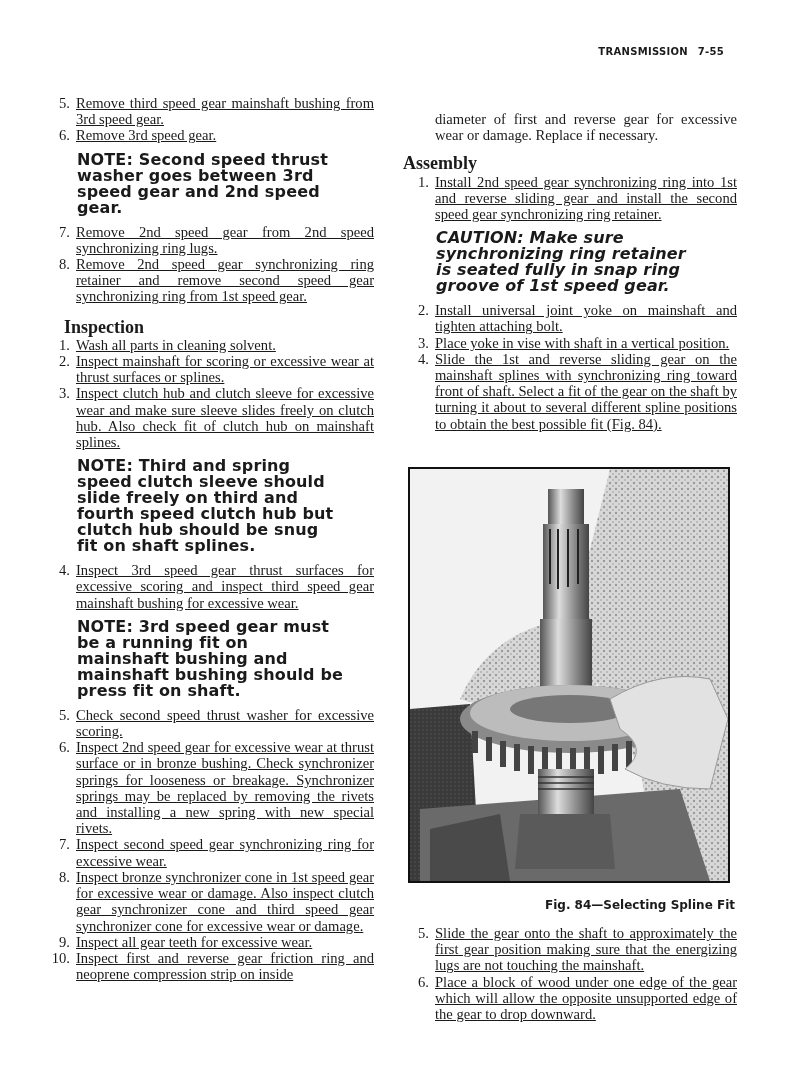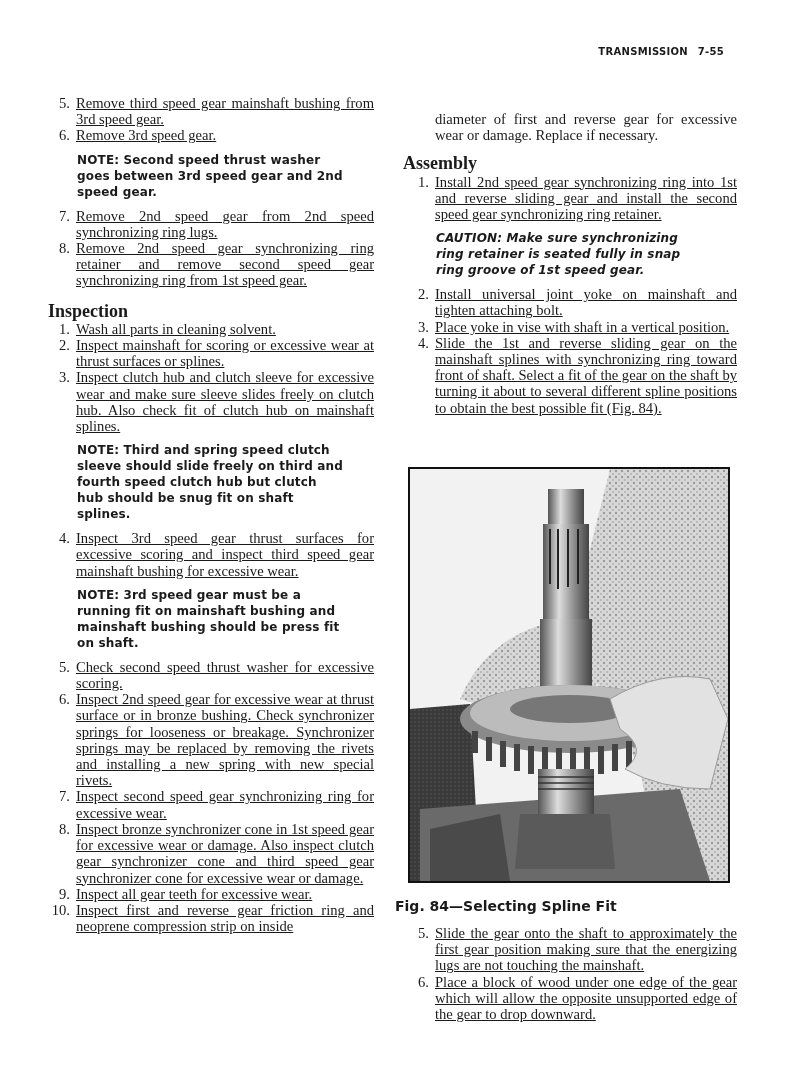--- a/index.html
+++ b/index.html
@@ -11,31 +11,31 @@
   }
   .col { position: absolute; font-family: "Liberation Serif", "DejaVu Serif", serif; font-size: 14.6px; line-height: 16.2px; }
   .col-left { left: 48px; top: 95px; width: 326px; }
   .col-right { left: 407px; top: 111px; width: 330px; }
   .item { display: flex; margin: 0; text-align: justify; }
   .num { width: 28px; flex: none; text-align: right; padding-right: 6px; box-sizing: border-box; }
   .txt { flex: 1; text-align: justify; text-decoration: underline; }
   .cont { padding-left: 28px; text-align: justify; }
   .note {
     font-family: "DejaVu Sans", "Liberation Sans", sans-serif; font-weight: bold;
-    font-size: 12px; line-height: 16px; margin: 8px 0 8px 29px; width: 267px; letter-spacing: 0.15px;
+    font-size: 16px; line-height: 16px; margin: 8px 0 8px 29px; width: 267px; letter-spacing: 0.15px;
   }
   .caution { font-style: italic; }
   .heading { font-family: "Liberation Serif", "DejaVu Serif", serif; font-weight: bold; font-size: 18px; margin: 12px 0 2px 0; }
   .figure {
     position: absolute; left: 408px; top: 467px; width: 322px; height: 416px;
     border: 2px solid #111; box-sizing: border-box; background: #f4f4f4; overflow: hidden;
   }
   .caption {
-    position: absolute; left: 395px; top: 898px; width: 340px; text-align: left;
-    font-family: "DejaVu Sans", "Liberation Sans", sans-serif; font-weight: bold; font-size: 14px;
+    position: absolute; left: 395px; top: 898px; width: 340px; text-align: right;
+    font-family: "DejaVu Sans", "Liberation Sans", sans-serif; font-weight: bold; font-size: 12px;
   }
   .col-right2 { left: 407px; top: 925px; width: 330px; }
 </style>
 </head>
 <body>
 
 <div class="header">
   <span>TRANSMISSION</span>
   <span style="margin-left:6px">7-55</span>
 </div>
@@ -56,21 +56,21 @@
       <div class="item">
         <span class="num">7.</span>
         <span class="txt">Remove 2nd speed gear from 2nd speed synchronizing ring lugs.</span>
       </div>
       <div class="item">
         <span class="num">8.</span>
         <span class="txt">Remove 2nd speed gear synchronizing ring retainer and remove second speed gear synchronizing ring from 1st speed gear.</span>
       </div>
     </div>
 
-  <div class="heading" style="margin-left:0;margin-top:14px;">Inspection</div>
+  <div class="heading" style="margin-left:16px;margin-top:14px;">Inspection</div>
   <div>
       <div class="item">
         <span class="num">1.</span>
         <span class="txt">Wash all parts in cleaning solvent.</span>
       </div>
       <div class="item">
         <span class="num">2.</span>
         <span class="txt">Inspect mainshaft for scoring or excessive wear at thrust surfaces or splines.</span>
       </div>
       <div class="item">

